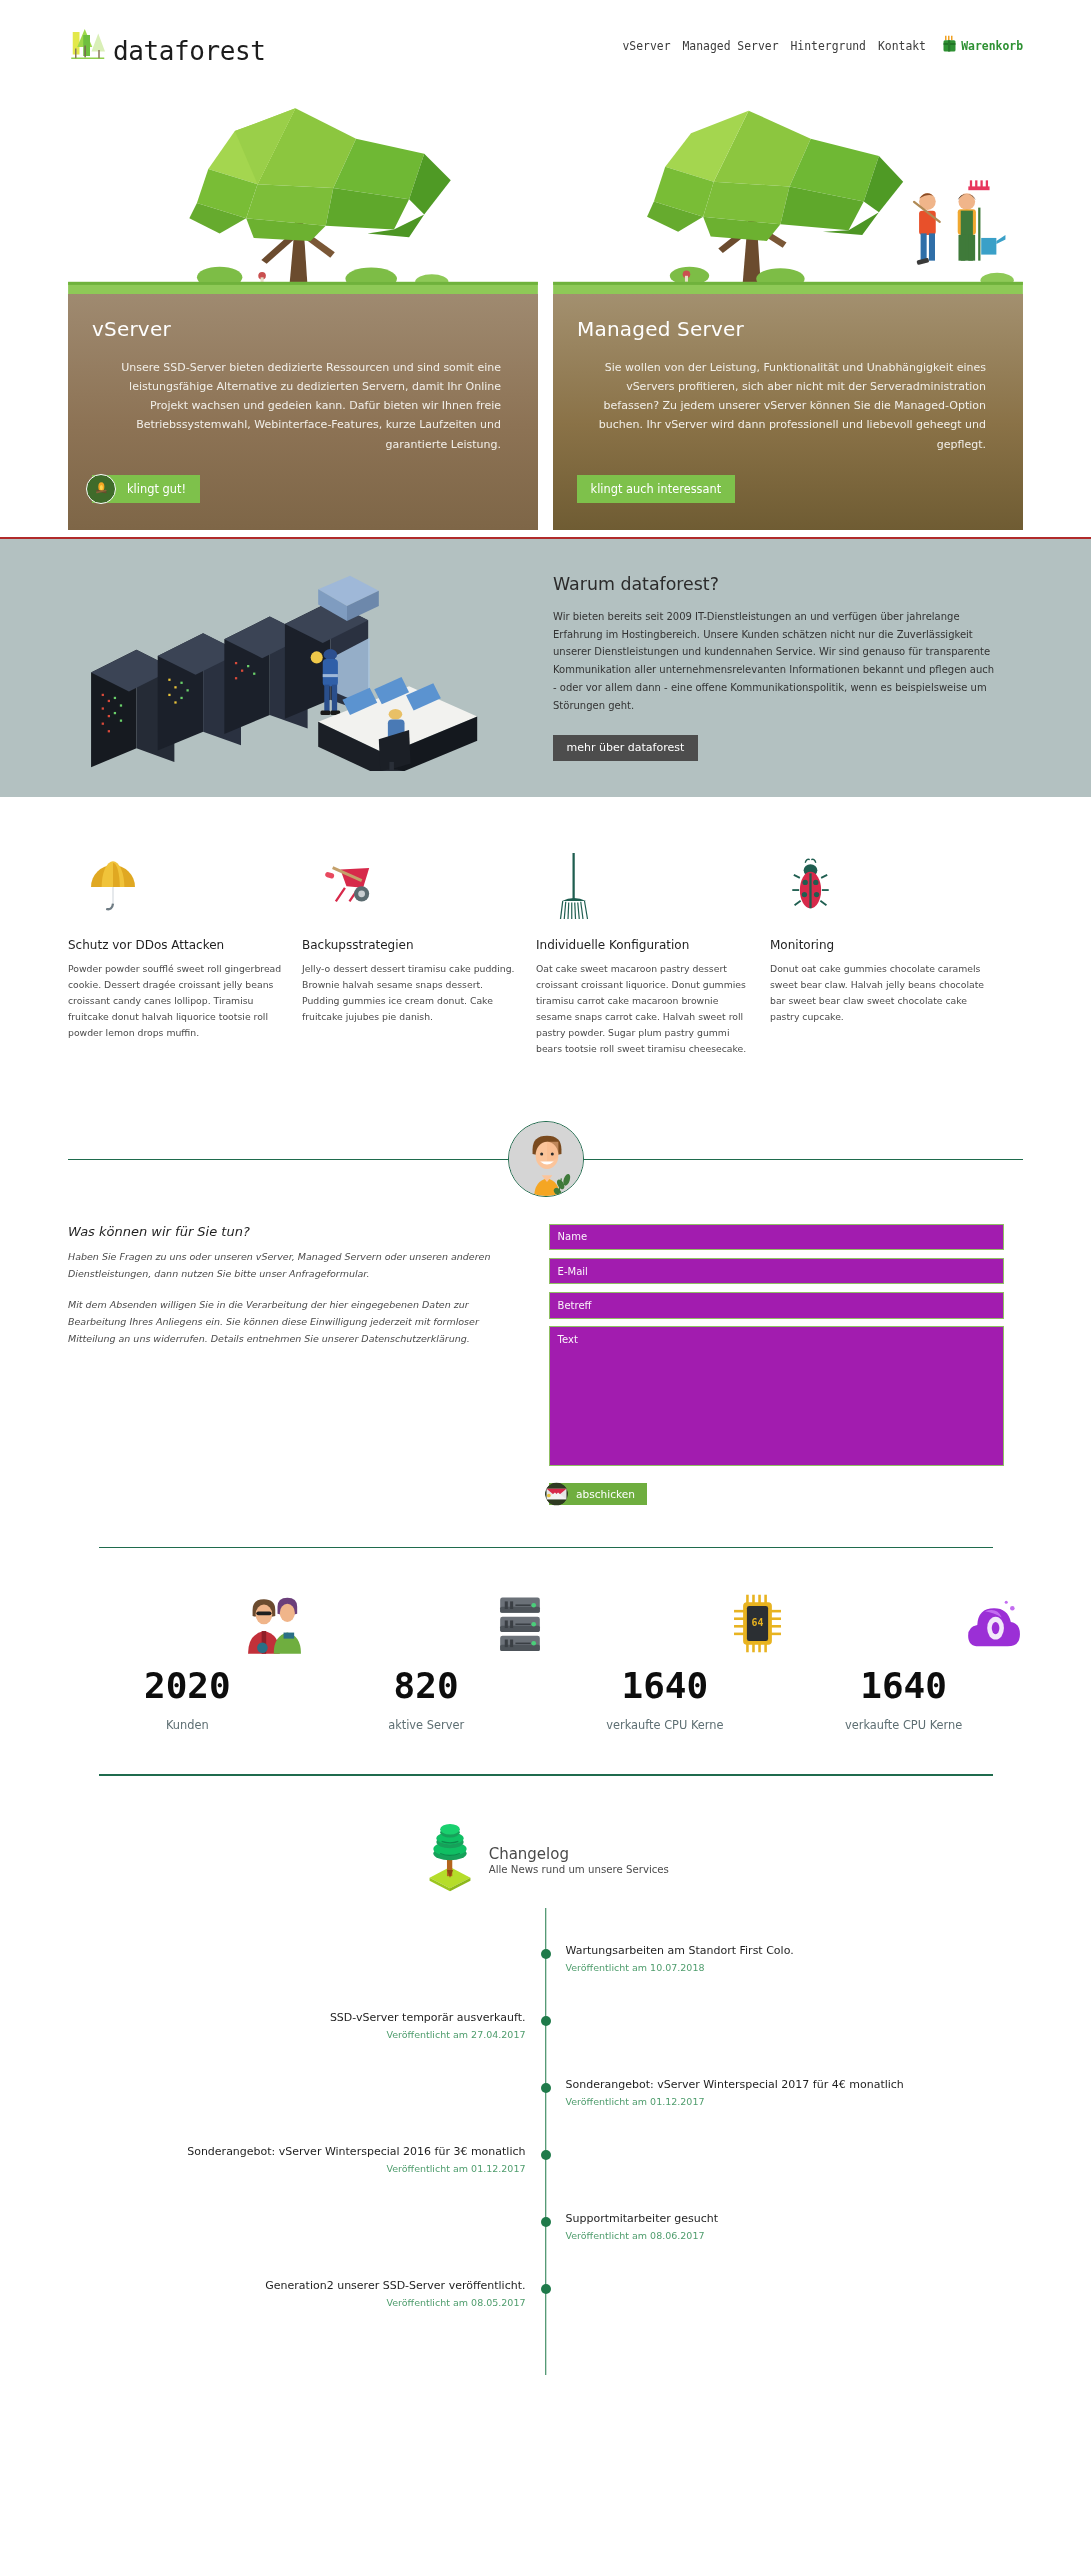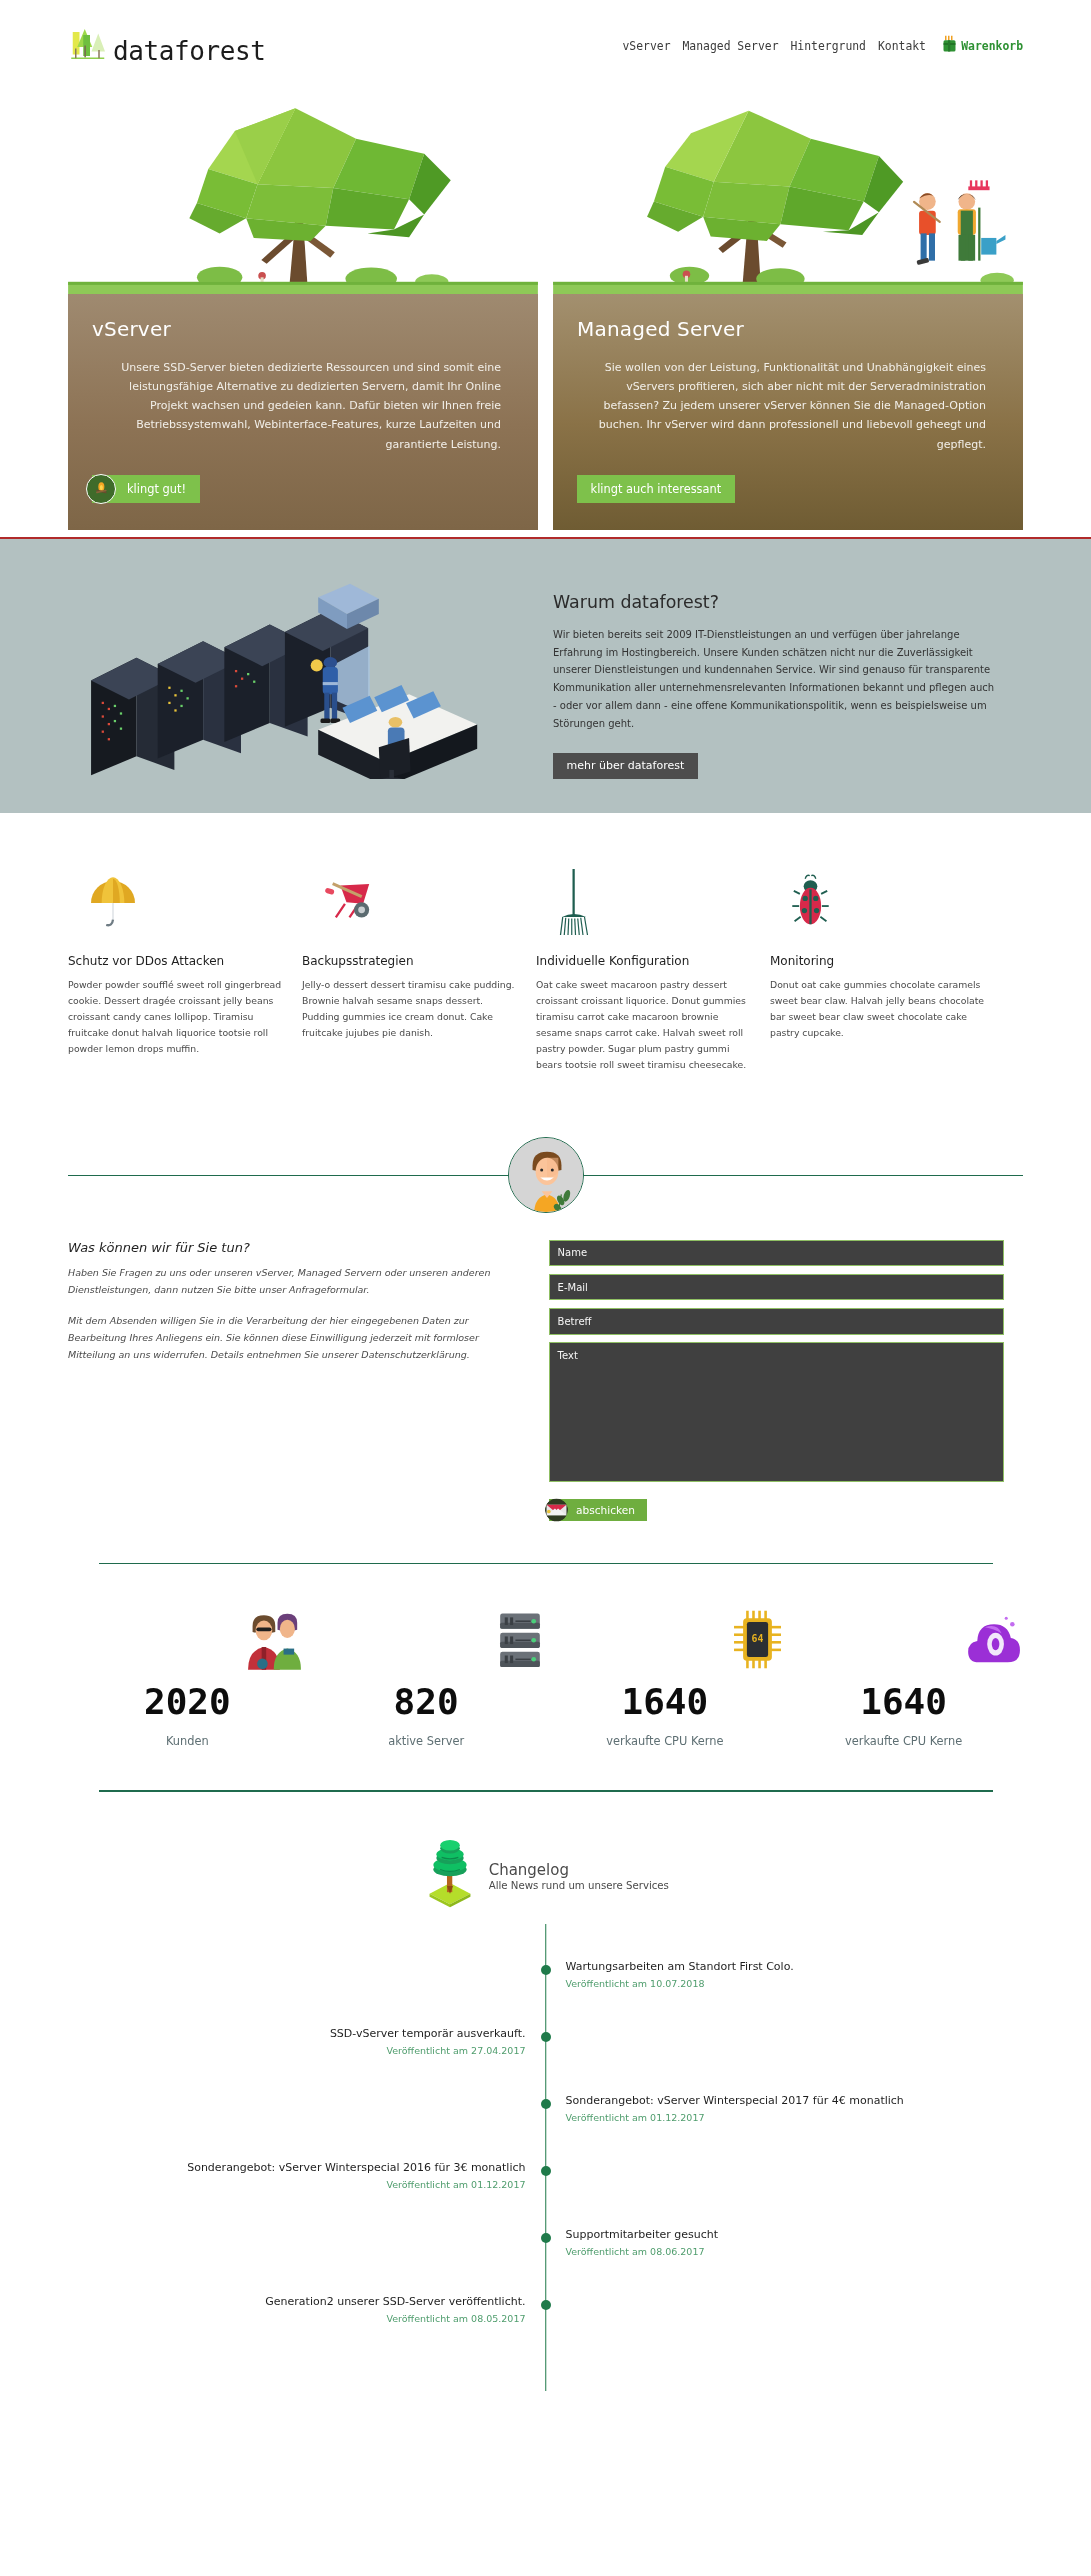--- a/index.html
+++ b/index.html
@@ -67,21 +67,21 @@
   
   .grass { position: absolute; left: 0; bottom: 0; width: 100%; height: 16px; }
 
   
   .why {
     width: 1091px; background: #b3c1c1;
     border-top: 2.3px solid #b02a2a;
     padding: 20px 0 26px 0;
     margin-top: 7.6px;
   }
-  .why-inner { width: 955px; margin: 8px auto; display: flex; align-items: flex-end; gap: 30px; }
+  .why-inner { width: 955px; margin: 0 auto; display: flex; align-items: flex-start; gap: 30px; }
   .why-art { width: 455px; height: 212px; }
   .why-copy { width: 447px; padding-top: 15px; }
   .why-title { font-size: 17.4px; color: #2b2b2b; font-weight: normal; margin-bottom: 13.6px; }
   .why-text { font-size: 10px; line-height: 1.78; color: #333; }
   .btn-dark {
     display: inline-block; background: #4d4d4d; color: #fff;
     font-size: 11px; padding: 6.8px 13.6px; margin-top: 20px;
     border: none; cursor: pointer; font-family: inherit;
   }
 
@@ -99,21 +99,21 @@
     position: absolute; left: 50%; top: 50%; transform: translate(-50%,-50%);
     width: 76px; height: 76px; border-radius: 50%;
     background: #d5d5d5; border: 1.1px solid #1f6b4d; overflow: hidden;
   }
   .contact { width: 955px; margin: 27px auto 0; display: flex; gap: 26px; }
   .contact-copy { width: 455px; font-style: italic; }
   .contact-title { font-size: 13px; color: #1f1f1f; font-weight: normal; margin-bottom: 10.6px; }
   .contact-p { font-size: 9.5px; line-height: 1.75; color: #4a4a4a; margin-bottom: 15px; }
   .contact-form { width: 455px; }
   .field {
-    display: block; width: 455px; background: #404040;
+    display: block; width: 455px; background: #a21caf;
     border: 0.8px solid #8fbf63; color: #ffffff;
     font-family: inherit; font-size: 10px;
     padding: 6.8px 7.6px; margin-bottom: 7.6px;
   }
   .field::placeholder { color: #ffffff; opacity: .95; }
   .field.textarea { height: 140px; resize: none; }
   .btn-submit {
     display: inline-flex; align-items: center; gap: 7.6px;
     background: #6fae3f; color: #fff; border: none;
     font-size: 10.6px; padding: 5.3px 12px 5.3px 27px; margin-top: 9px;

